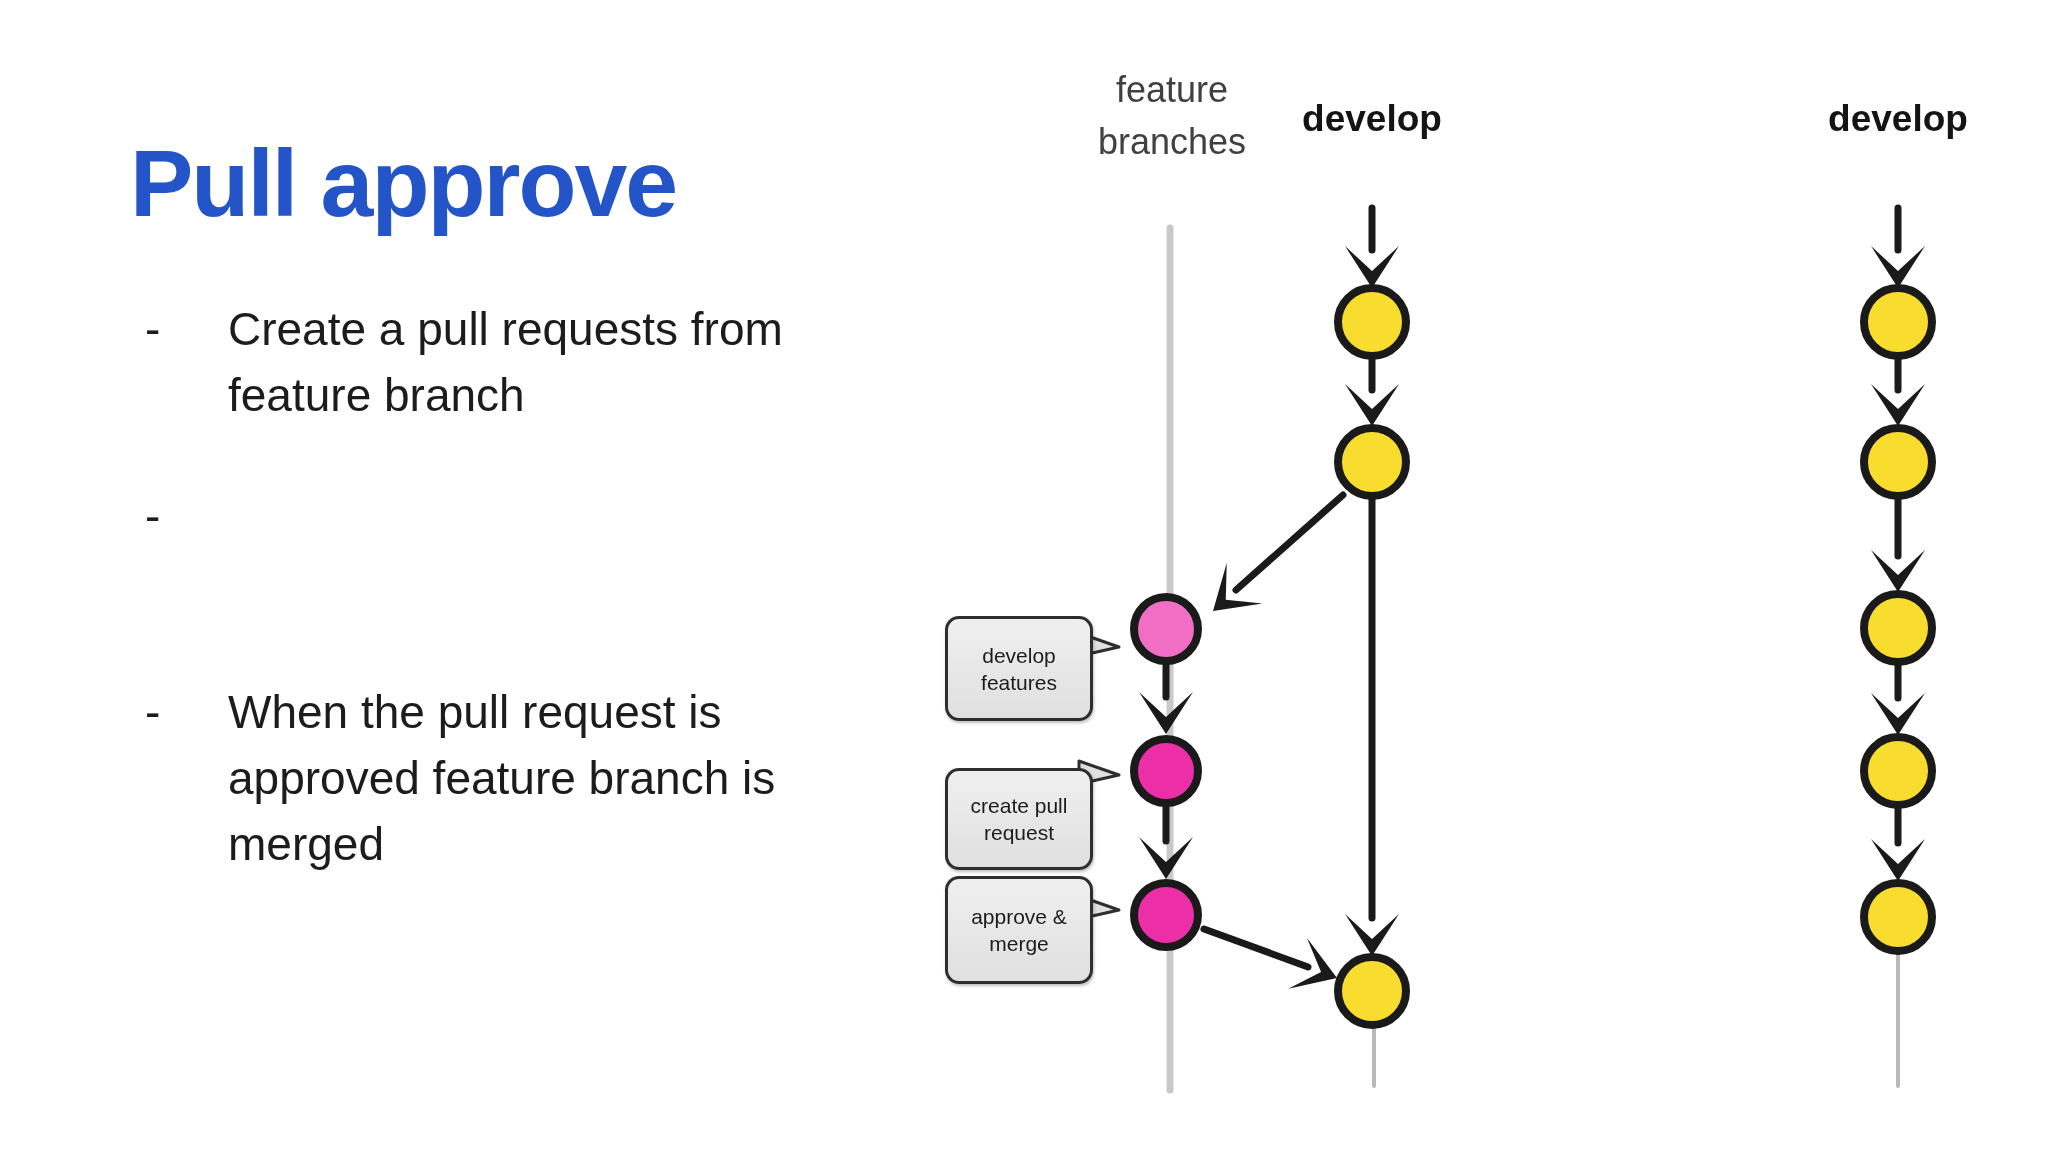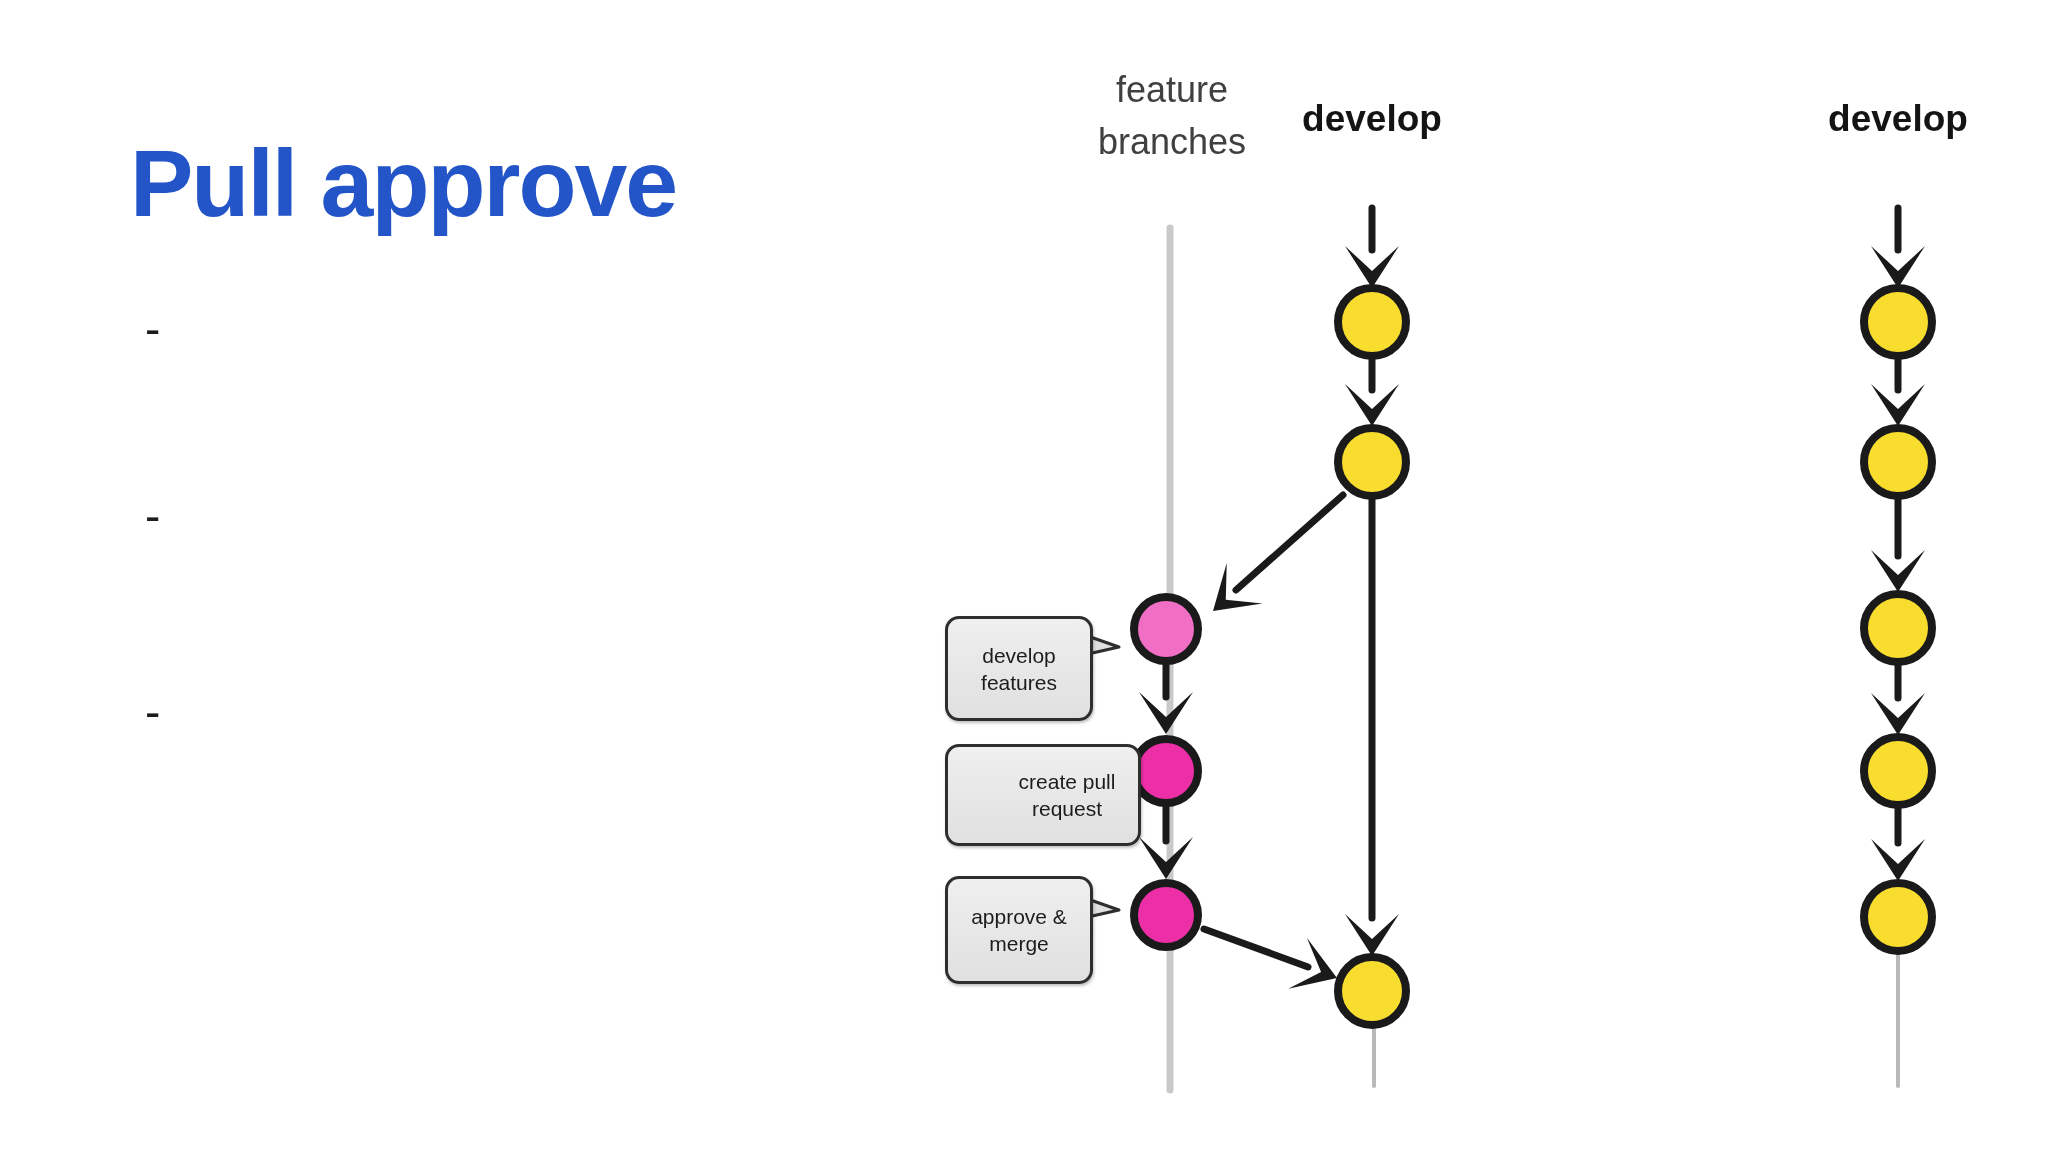--- a/index.html
+++ b/index.html
@@ -30,41 +30,43 @@
   .commit.yellow{fill:var(--commit-yellow,#f8dd2f);}
   .commit.pink{fill:var(--commit-pink-light,#f06fc5);}
   .commit.magenta{fill:var(--commit-magenta,#ed2fa7);}
 
   .callout{position:absolute;left:945px;width:142px;display:flex;align-items:center;justify-content:center;
            text-align:center;white-space:pre-line;font-size:21px;line-height:27px;color:#1c1c1c;
            background:linear-gradient(180deg,#efefef 0%,var(--callout-fill,#e0e0e0) 100%);
            border:3.5px solid var(--callout-border,#2e2e2e);border-radius:14px;
            box-shadow:1px 2px 3px rgba(0,0,0,0.25);}
   #callout-1{top:616px;height:99px;}
-  #callout-2{top:744px;height:96px;padding-left:48px;}
+  #callout-2{top:768px;height:96px;}
   #callout-3{top:876px;height:102px;text-align:center;}
   svg.callout-tail{position:absolute;overflow:visible;}
   .tail-shape{fill:var(--callout-fill,#e0e0e0);stroke:var(--callout-border,#2e2e2e);
               stroke-width:3;stroke-linejoin:round;}
 </style>
 </head>
 <body>
 
 <div id="page">
 
   <h1 class="page-title">Pull approve</h1>
 
   <div class="bullet-item" id="bullet-1">
     <span class="bullet-dash">-</span>
+    <span class="bullet-text">Create a pull requests from feature branch</span>
   </div>
   <div class="bullet-item" id="bullet-2">
     <span class="bullet-dash">-</span>
   </div>
   <div class="bullet-item" id="bullet-3">
     <span class="bullet-dash">-</span>
+    <span class="bullet-text">When the pull request is approved feature branch is merged</span>
   </div>
 
   <div class="lane-label" id="label-feature">feature
 branches</div>
   <div class="lane-label" id="label-develop-left">develop</div>
   <div class="lane-label" id="label-develop-right">develop</div>
 
   <svg class="diagram-svg" width="2048" height="1152" viewBox="0 0 2048 1152">
 
     <line class="lane-line" x1="1170" y1="228" x2="1170" y2="1090"></line>

